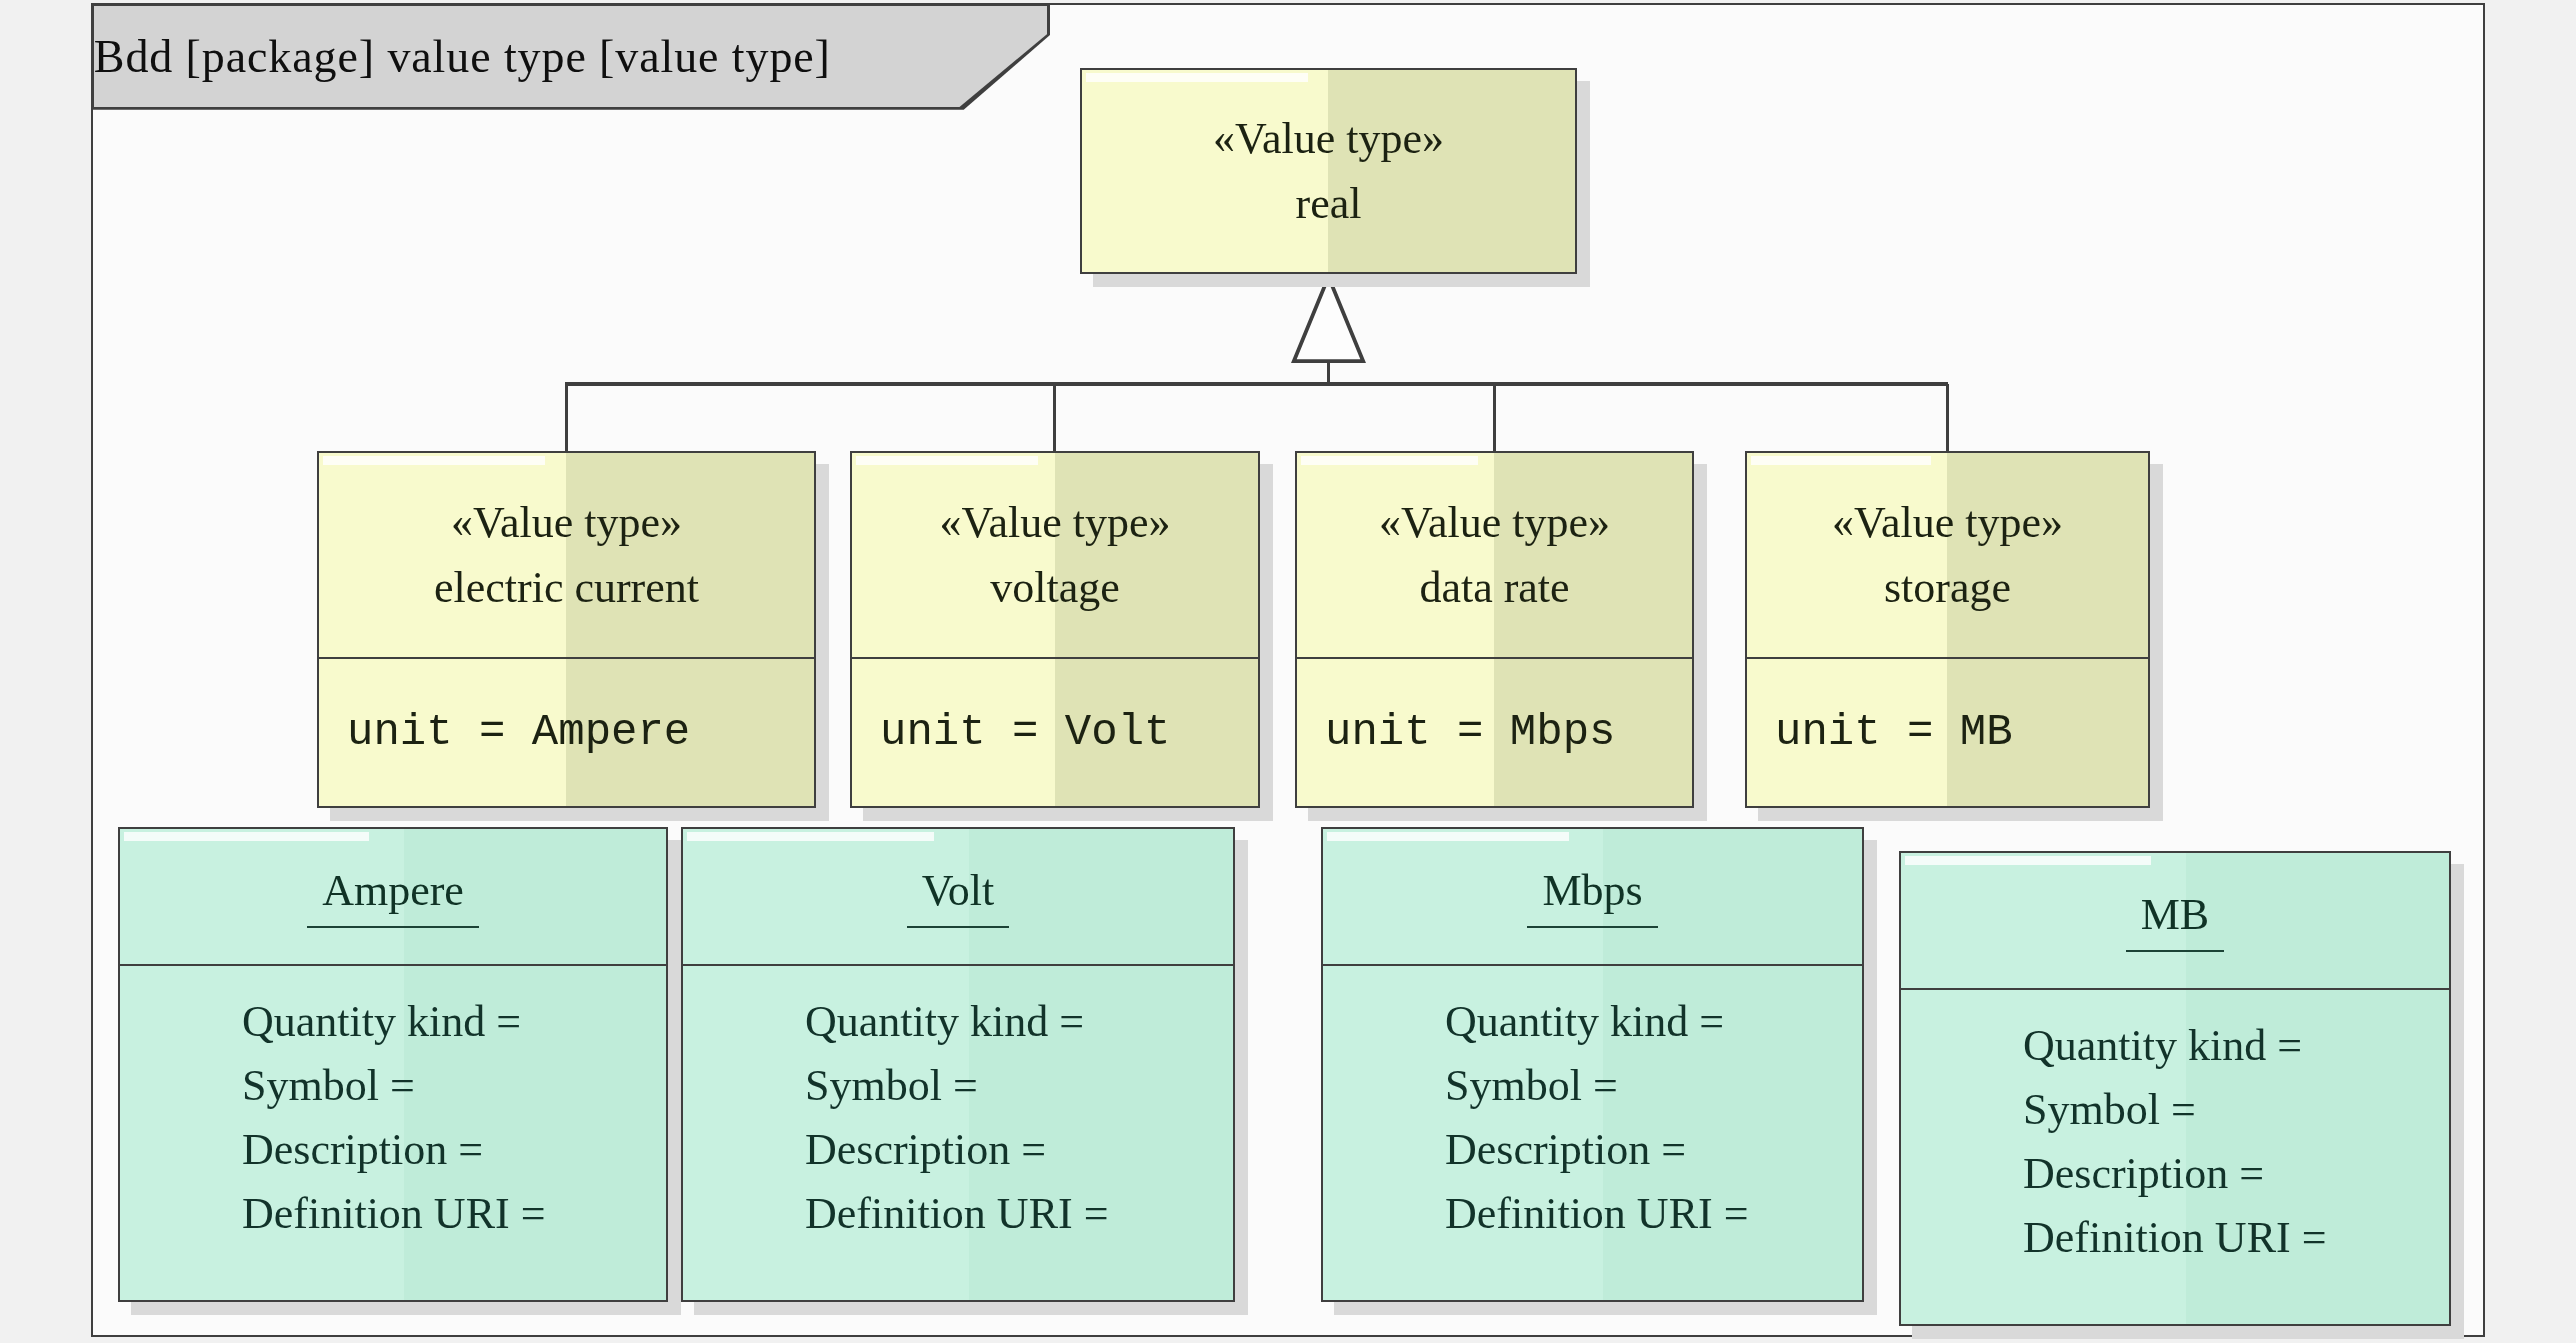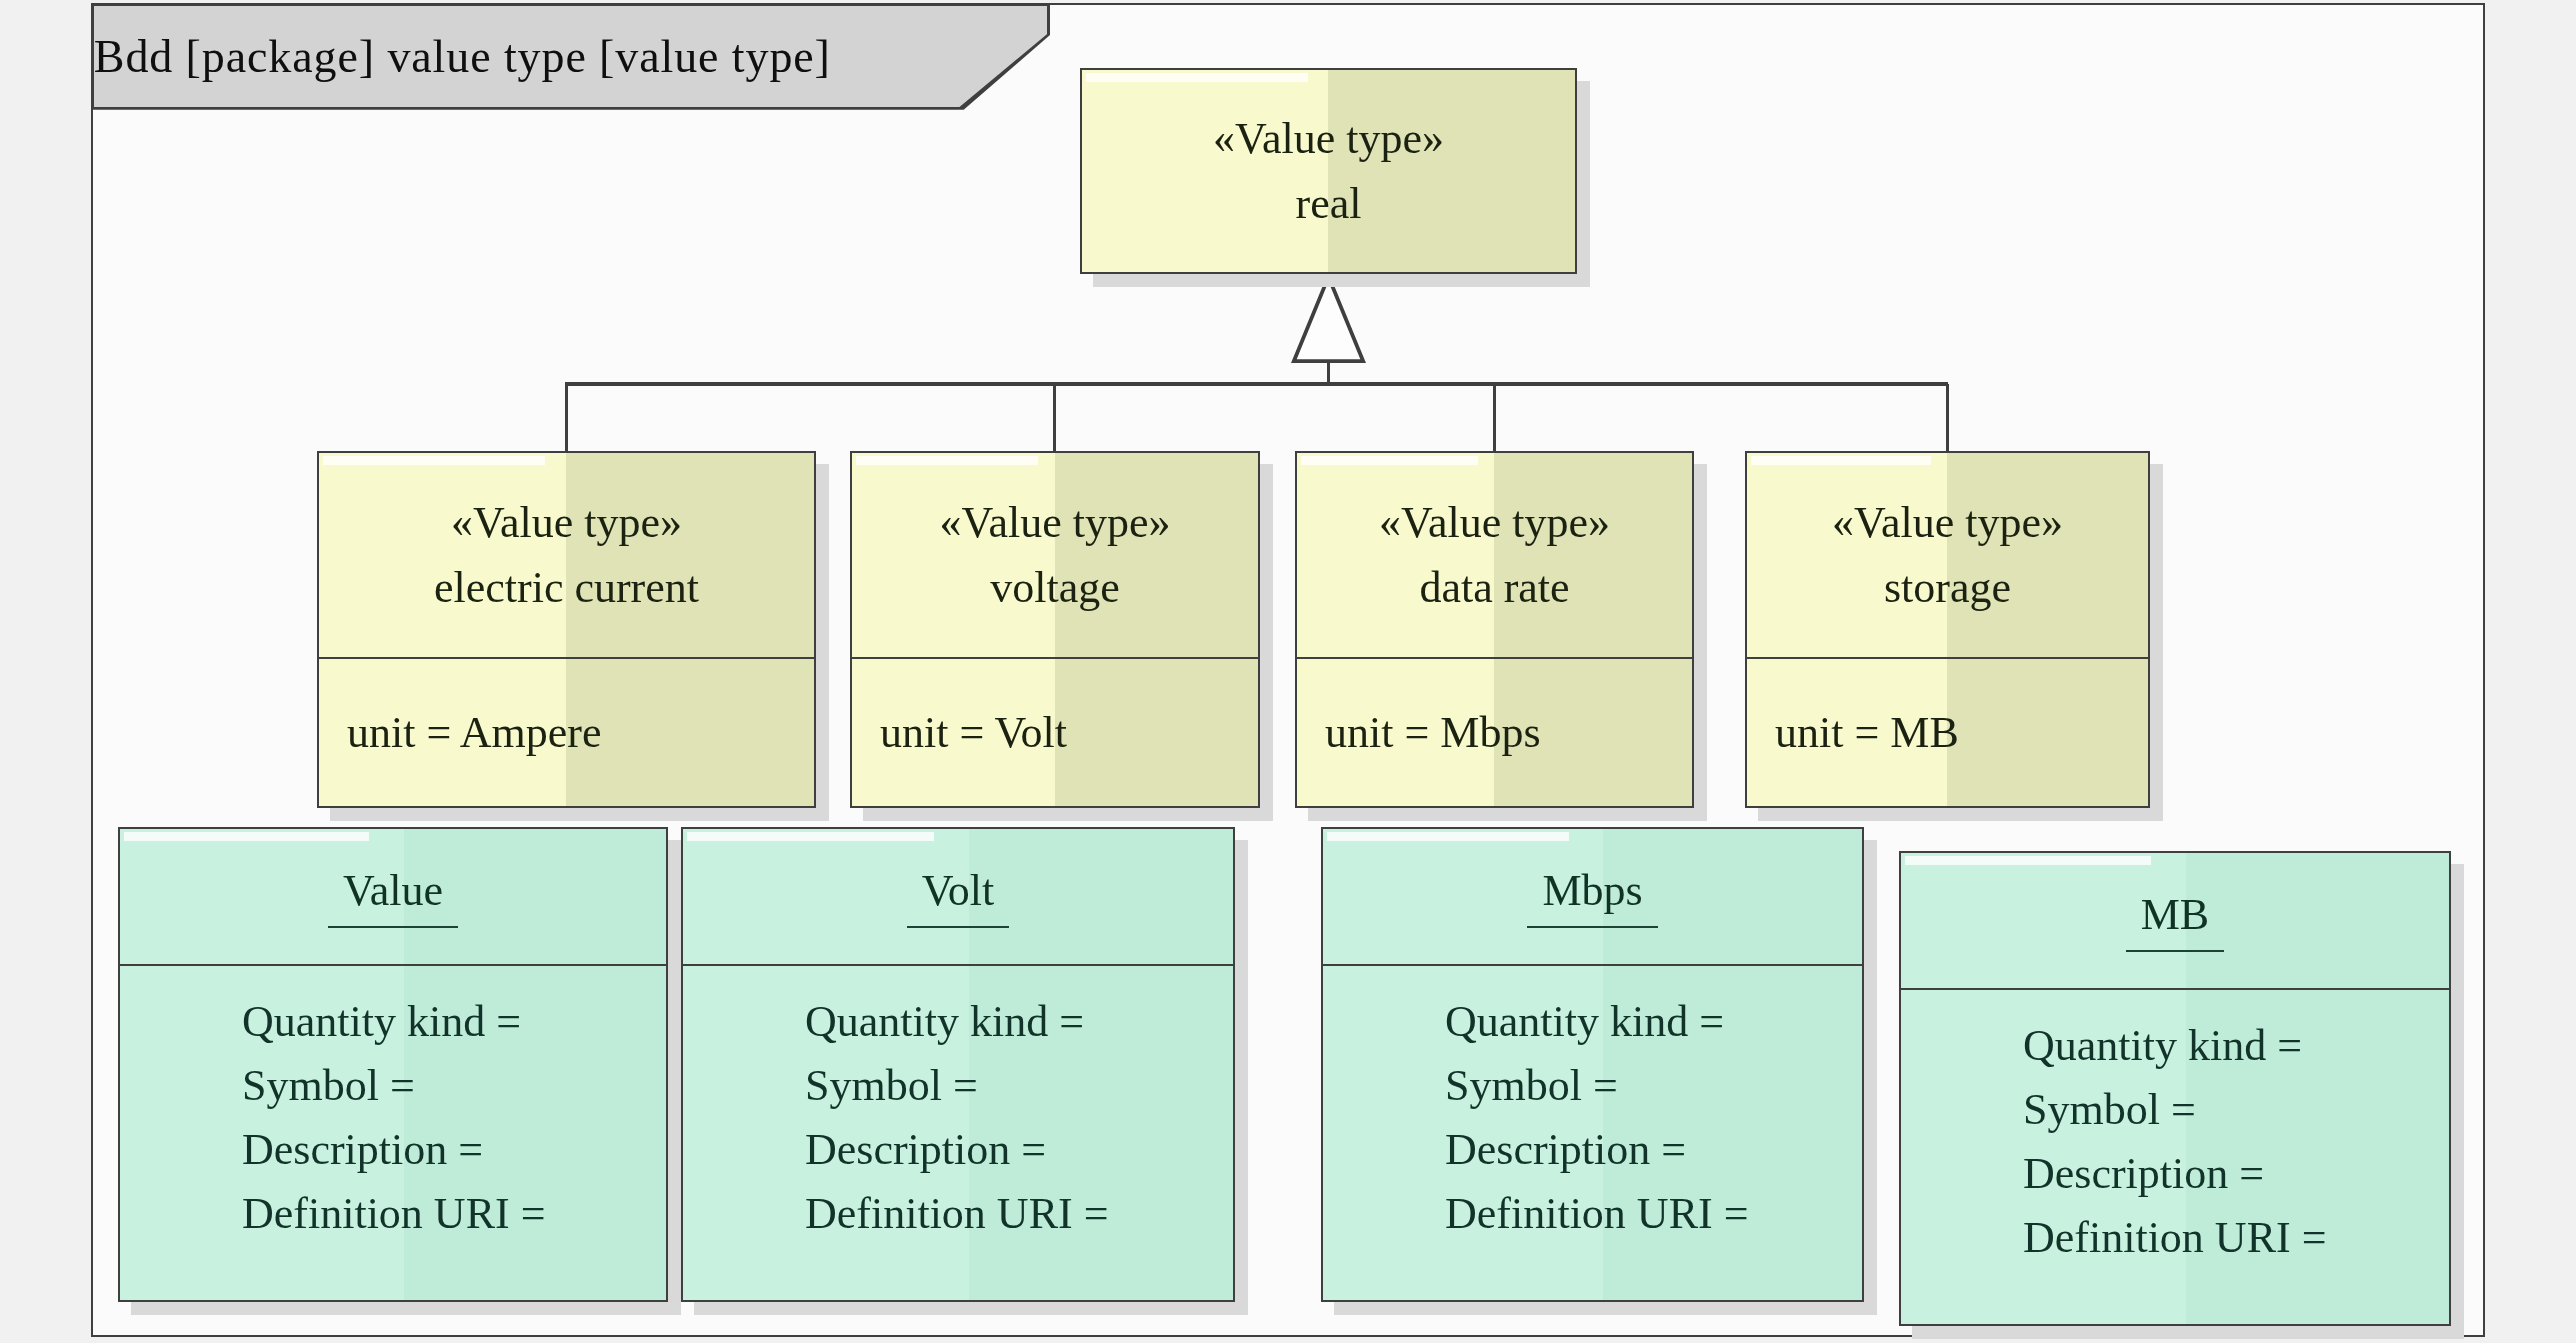--- a/index.html
+++ b/index.html
@@ -63,21 +63,21 @@
 
   
   .vt-head{
     height:206px;border-bottom:2.8px solid var(--c-line,#3f3f3f);
     display:flex;flex-direction:column;align-items:center;justify-content:center;
     box-sizing:border-box;
   }
   .vt-unit{
     height:146px;display:flex;align-items:center;
     padding-left:28px;box-sizing:border-box;
-    font-size:44px;color:#1c2212;white-space:nowrap;
+    font-size:44px;color:#1c2212;white-space:nowrap;font-family:Liberation Mono, monospace;
   }
 
   
   .u-head{
     height:137px;border-bottom:2.8px solid var(--c-line,#3f3f3f);
     display:flex;align-items:center;justify-content:center;
     box-sizing:border-box;
   }
   .u-title{
     font-size:44px;color:#10криз;color:#103326;
@@ -149,21 +149,21 @@
 <div class="abs box yellow" style="left:1745px;top:451px;width:405px;height:357px">
   <div class="vt-head">
     <div class="stereo">«Value type»</div>
     <div class="blockname">storage</div>
   </div>
   <div class="vt-unit">unit = MB</div>
 </div>
 
 <div class="abs box green" style="left:118px;top:827px;width:550px;height:475px">
   <div class="u-head">
-    <span class="u-title">Value</span>
+    <span class="u-title">Ampere</span>
   </div>
   <div class="u-attrs">
     <div>Quantity kind =</div>
     <div>Symbol =</div>
     <div>Description =</div>
     <div>Definition URI =</div>
   </div>
 </div>
 
 <div class="abs box green" style="left:681px;top:827px;width:554px;height:475px">

